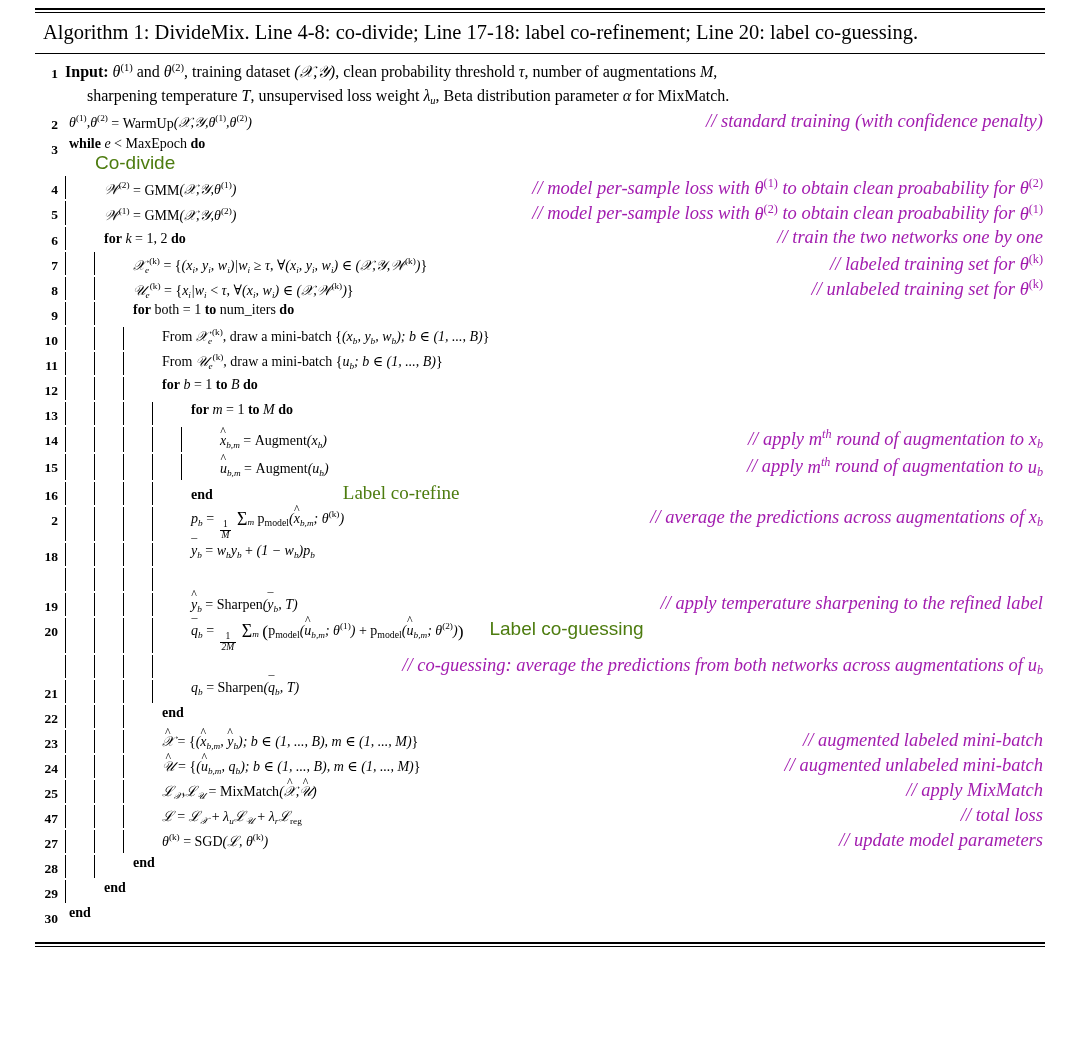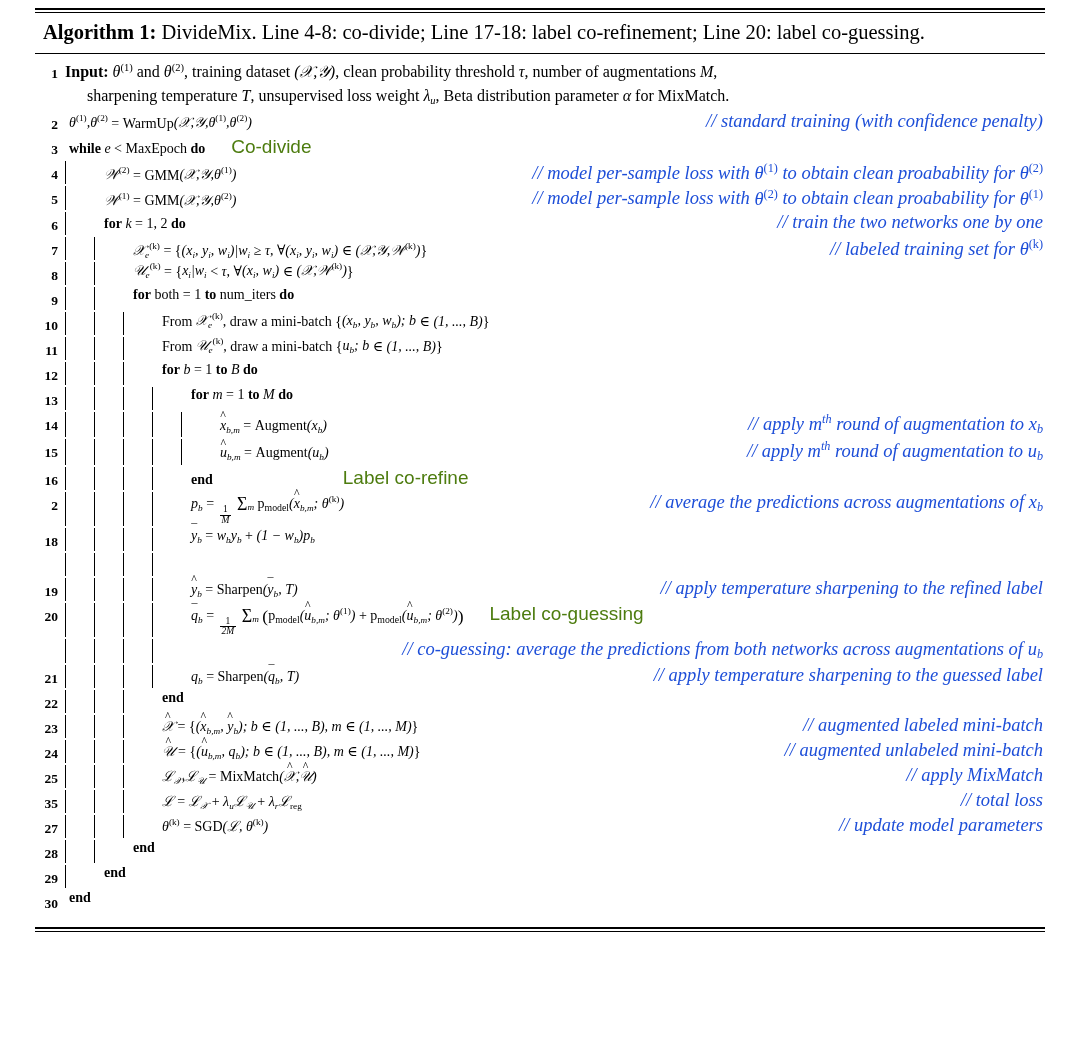--- a/index.html
+++ b/index.html
@@ -42,21 +42,21 @@
   }
 
   
   #caption {
     font-size: 20.5px;
     line-height: 1.45;
     padding: 5px 2px 5px 8px;
     white-space: nowrap;
   }
   #caption .alg-label {
-    font-weight: bold;
+    font-weight: normal;
   }
 
   
   #alg-body {
     position: relative;
     padding-top: 4px;
   }
 
   .alg-line {
     position: relative;
@@ -110,21 +110,21 @@
   }
 
   .code { font-size: 14px; }
   .kw { font-weight: bold; font-family: "Liberation Serif", serif; }
   .rm { font-family: "Liberation Serif", serif; font-style: normal; }
 
   .comment {
     margin-left: auto;
     font-style: italic;
     font-size: 18.5px;
-    color: #1d4ed8;
+    color: #a21caf;
     white-space: nowrap;
     padding-left: 22px;
     padding-right: 2px;
   }
 
   .annot {
     color: #4d7c0f;
     font-style: normal;
     font-family: "Liberation Sans", sans-serif;
     font-size: 19px;
@@ -219,21 +219,21 @@
         <div class="stmt" style="padding-left:4px;">
           <span class="code"><span class="math">θ<sup class="sm">(1)</sup>,θ<sup class="sm">(2)</sup></span> = <span class="up rm">WarmUp</span><span class="math">(<span class="cal">𝒳</span>,<span class="cal">𝒴</span>,θ<sup class="sm">(1)</sup>,θ<sup class="sm">(2)</sup>)</span></span>
           <span class="comment">// standard training (with confidence penalty)</span>
         </div>
       </div>
     </div>
 
     <div class="alg-line">
       <div class="lineno">3</div>
       <div class="content">
-        <div class="stmt" style="padding-left:4px;">
+        <div class="stmt" style="padding-left:4px;flex-direction:column;">
           <span class="code"><span class="kw">while</span> <span class="math">e</span> &lt; <span class="up rm">MaxEpoch</span> <span class="kw">do</span></span>
           <span class="annot">Co-divide</span>
         </div>
       </div>
     </div>
 
     <div class="alg-line">
       <div class="lineno">4</div>
       <div class="content">
         <div class="guides">
@@ -288,20 +288,21 @@
 
     <div class="alg-line">
       <div class="lineno">8</div>
       <div class="content">
         <div class="guides">
           <div class="guide"></div>
           <div class="guide"></div>
         </div>
         <div class="stmt">
           <span class="code"><span class="math"><span class="cal">𝒰</span><sub class="sm">e</sub><sup class="sm">(k)</sup></span> = {<span class="math">x<sub class="sm">i</sub>|w<sub class="sm">i</sub></span> &lt; <span class="math">τ</span>, ∀<span class="math">(x<sub class="sm">i</sub>, w<sub class="sm">i</sub>)</span> ∈ <span class="math">(<span class="cal">𝒳</span>,<span class="cal">𝒲</span><sup class="sm">(k)</sup>)</span>}</span>
+          <span class="comment"><span class="nowrap">// unlabeled training set for <span class="math">θ<sup class="sm">(k)</sup></span></span></span>
         </div>
       </div>
     </div>
 
     <div class="alg-line">
       <div class="lineno">9</div>
       <div class="content">
         <div class="guides">
           <div class="guide"></div>
           <div class="guide"></div>
@@ -407,21 +408,21 @@
       <div class="lineno">16</div>
       <div class="content">
         <div class="guides">
           <div class="guide"></div>
           <div class="guide"></div>
           <div class="guide"></div>
           <div class="guide"></div>
         </div>
         <div class="stmt">
           <span class="code kw">end</span>
-          <span class="annot" style="padding-left:130px;">Label co-refine</span>
+          <span class="annot" style="padding-left:130px;font-family:Liberation Serif, serif;">Label co-refine</span>
         </div>
       </div>
     </div>
 
     <div class="alg-line">
       <div class="lineno">2</div>
       <div class="content">
         <div class="guides">
           <div class="guide"></div>
           <div class="guide"></div>
@@ -519,21 +520,20 @@
       <div class="lineno">21</div>
       <div class="content">
         <div class="guides">
           <div class="guide"></div>
           <div class="guide"></div>
           <div class="guide"></div>
           <div class="guide"></div>
         </div>
         <div class="stmt">
           <span class="code"><span class="math">q<sub class="sm">b</sub></span> = <span class="up rm">Sharpen</span><span class="math">(<span class="barwrap"><span class="barmark">¯</span>q</span><sub class="sm">b</sub>, T)</span></span>
-          <span class="comment">// apply temperature sharpening to the guessed label</span>
         </div>
       </div>
     </div>
 
     <div class="alg-line">
       <div class="lineno">22</div>
       <div class="content">
         <div class="guides">
           <div class="guide"></div>
           <div class="guide"></div>
@@ -584,21 +584,21 @@
           <div class="guide"></div>
         </div>
         <div class="stmt">
           <span class="code"><span class="math"><span class="cal">ℒ</span><sub class="sm"><span class="cal">𝒳</span></sub>,<span class="cal">ℒ</span><sub class="sm"><span class="cal">𝒰</span></sub></span> = <span class="up rm">MixMatch</span><span class="math">(<span class="hatwrap"><span class="hatmark">^</span><span class="cal">𝒳</span></span>,<span class="hatwrap"><span class="hatmark">^</span><span class="cal">𝒰</span></span>)</span></span>
           <span class="comment">// apply MixMatch</span>
         </div>
       </div>
     </div>
 
     <div class="alg-line">
-      <div class="lineno">35</div>
+      <div class="lineno">47</div>
       <div class="content">
         <div class="guides">
           <div class="guide"></div>
           <div class="guide"></div>
           <div class="guide"></div>
         </div>
         <div class="stmt">
           <span class="code"><span class="math"><span class="cal">ℒ</span></span> = <span class="math"><span class="cal">ℒ</span><sub class="sm"><span class="cal">𝒳</span></sub></span> + <span class="math">λ<sub class="sm">u</sub><span class="cal">ℒ</span><sub class="sm"><span class="cal">𝒰</span></sub></span> + <span class="math">λ<sub class="sm">r</sub><span class="cal">ℒ</span><sub class="smr" style="font-size:0.66em;">reg</sub></span></span>
           <span class="comment">// total loss</span>
         </div>

